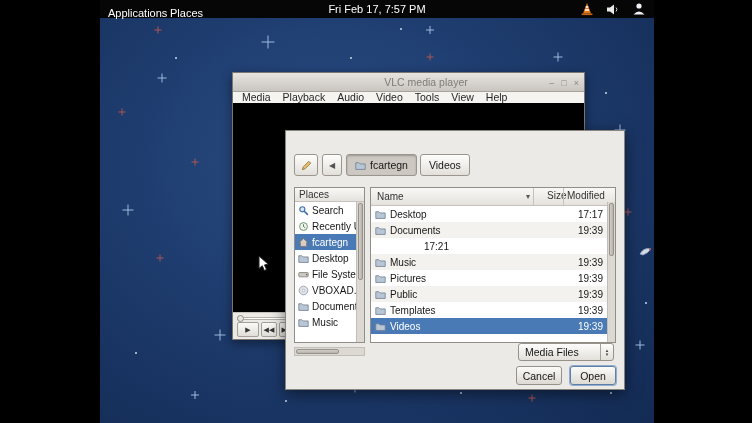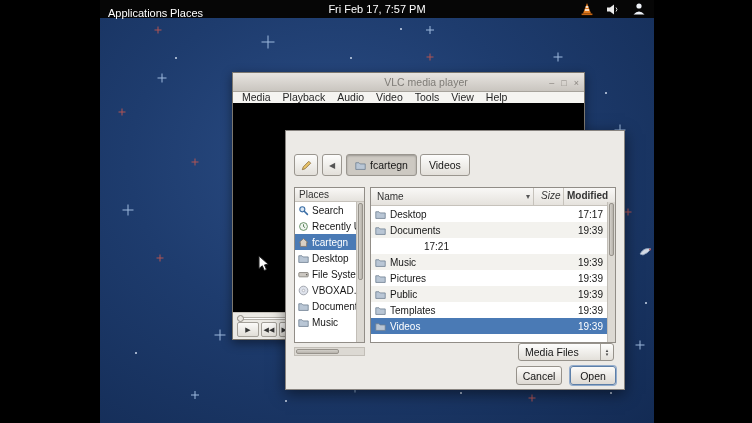--- a/index.html
+++ b/index.html
@@ -91,22 +91,22 @@
     background:#dcd9d3; border:1px solid #c2beb7; }
   .places-hscroll .hthumb { position:absolute; left:1px; top:1px; bottom:1px; width:62%;
     background:linear-gradient(#d2cfc9,#b7b3ac); border:1px solid #97938c; border-radius:2px; }
 
   .files-pane { position:absolute; left:84px; top:56px; right:8px; height:156px;
     background:#fff; border:1px solid #918d87; overflow:hidden; }
   .files-header { height:18px; display:flex; align-items:center; font-size:10px; color:#333;
     background:linear-gradient(#f9f8f6,#e5e2dd); border-bottom:1px solid #c6c2bb;justify-content:space-between; }
   .col-name { flex:1; padding-left:6px; display:flex; align-items:center; }
   .sort-arrow { margin-left:auto; padding-right:3px; font-size:8px; color:#555; }
-  .col-size { width:30px; padding-left:7px; border-left:1px solid #c6c2bb; height:100%; line-height:15px;font-style:italic; }
-  .col-mod { width:52px; padding-left:3px; border-left:1px solid #c6c2bb; height:100%; line-height:15px;font-weight:bold; }
+  .col-size { width:30px; padding-left:13px; border-left:1px solid #c6c2bb; height:100%; line-height:15px; }
+  .col-mod { width:52px; padding-left:3px; border-left:1px solid #c6c2bb; height:100%; line-height:15px; }
   .frow { height:16px; display:flex; align-items:center; font-size:10px; padding-right:8px; }
   .frow.alt { background:#f3f2ee; }
   .frow.sel { background:#4a7ab5; color:#fff; }
   .fname { flex:1; display:flex; align-items:center; gap:4px; padding-left:4px; white-space:nowrap; overflow:hidden; }
   .fsize { width:30px; }
   .fmod { width:52px; text-align:right; padding-right:4px; }
   .files-sb .thumb { height:38%; }
 
   .filter-combo { position:absolute; right:10px; top:212px; width:96px; height:18px;
     border:1px solid #96928b; border-radius:3px; background:linear-gradient(#fdfdfc,#e3e0da);

